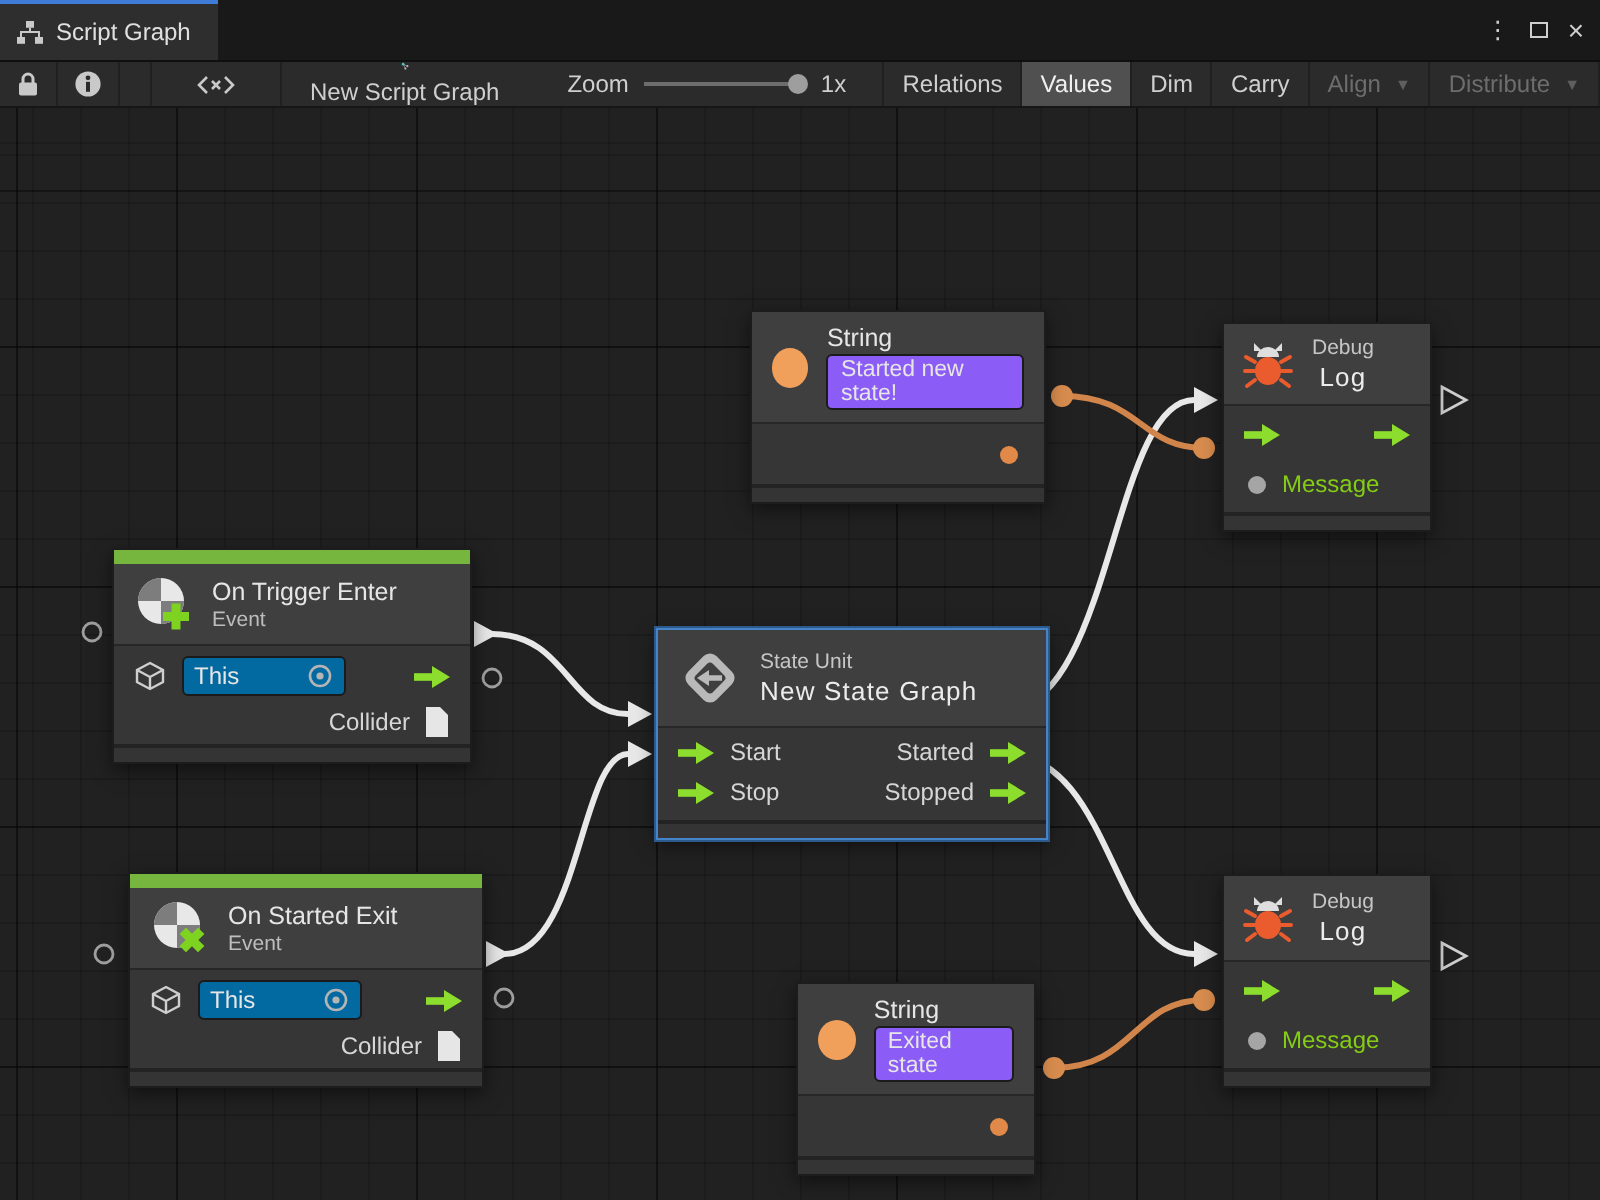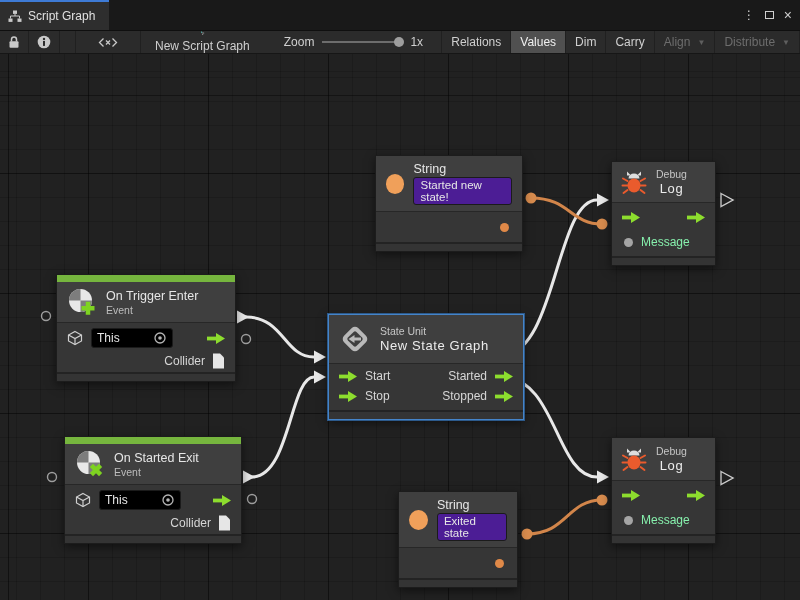--- a/index.html
+++ b/index.html
@@ -46,31 +46,31 @@
   .node.selected{border:1px solid #4584c8;box-shadow:0 0 0 1px #2c5a8c,0 3px 9px rgba(0,0,0,0.5);}
   .nhead{background:#3f3f3f;border-bottom:1px solid #272727;display:flex;align-items:center;gap:9px;padding:5px 10px;}
   .ncol{display:flex;flex-direction:column;gap:1px;min-width:0;}
   .ntitle{color:#e6e6e6;font-size:12.5px;}
   .nsub{color:#bdbdbd;font-size:10.5px;}
   .nsmall{color:#c6c6c6;font-size:10.5px;}
   .nbig{color:#ececec;font-size:13px;letter-spacing:0.6px;text-align:center;}
   .nfoot{height:9px;background:#343434;border-top:2px solid #232323;}
   .greenbar{height:7px;}
   .nrow{display:flex;align-items:center;padding:0 10px;gap:8px;color:#d6d6d6;}
-  .valuebox{background:#4c1d95;border:1px solid #1b1b1b;border-radius:3px;color:#e6e6e6;
+  .valuebox{background:#8b5cf6;border:1px solid #1b1b1b;border-radius:3px;color:#e6e6e6;
             font-size:11.5px;padding:1px 6px;display:inline-block;}
-  .thisfield{background:#000000;border:1px solid #1b1b1b;border-radius:3px;color:#e6e6e6;
+  .thisfield{background:#0369a1;border:1px solid #1b1b1b;border-radius:3px;color:#e6e6e6;
              font-size:12px;padding:2px 5px;display:flex;align-items:center;width:82px;}
   .thisfield .tlabel{flex:1;}
   .dot-orange{width:9px;height:9px;border-radius:50%;background:#e08948;}
   .dot-gray{width:9px;height:9px;border-radius:50%;background:#a5a5a5;}
   .circle-orange-big{width:20px;height:20px;border-radius:50%;background:#f0a05a;}
   .ml-auto{margin-left:auto;}
   .portlabel{font-size:12px;color:#d6d6d6;}
-  .msglabel{font-size:12px;color:#86efac;}
+  .msglabel{font-size:12px;color:#84cc16;}
 </style>
 </head>
 <body>
 
 <div class="app">
 
   <div class="tabbar">
     <div class="tab">
       <svg width="14" height="13" viewBox="0 0 14 13">
         <rect x="5" y="0.5" width="4" height="3.4" fill="#c9c9c9"></rect>

